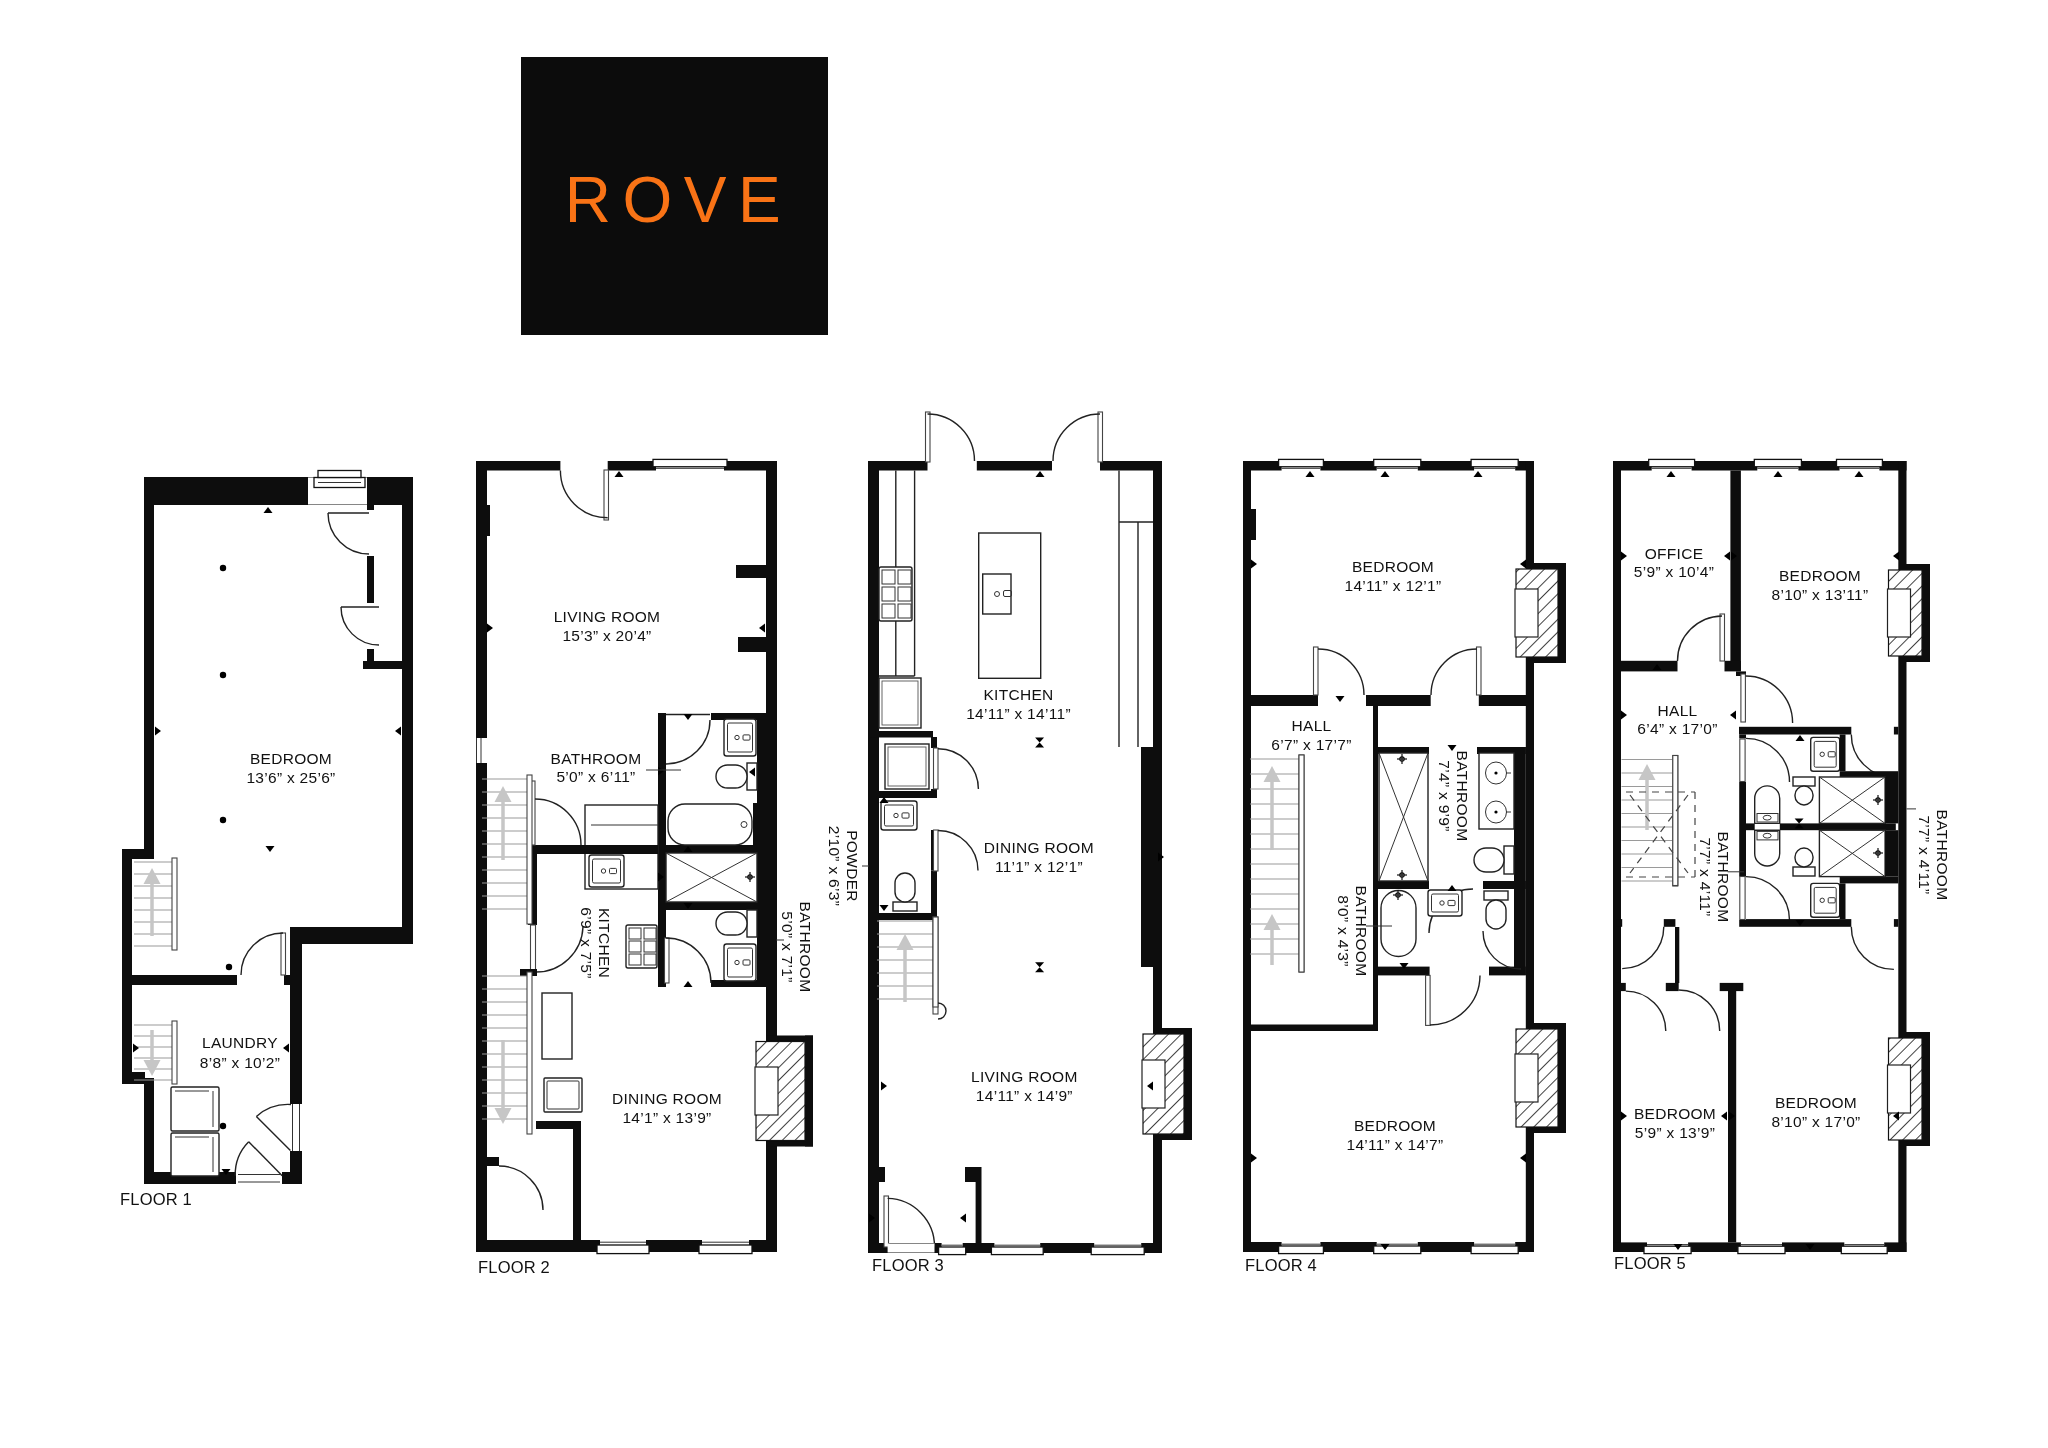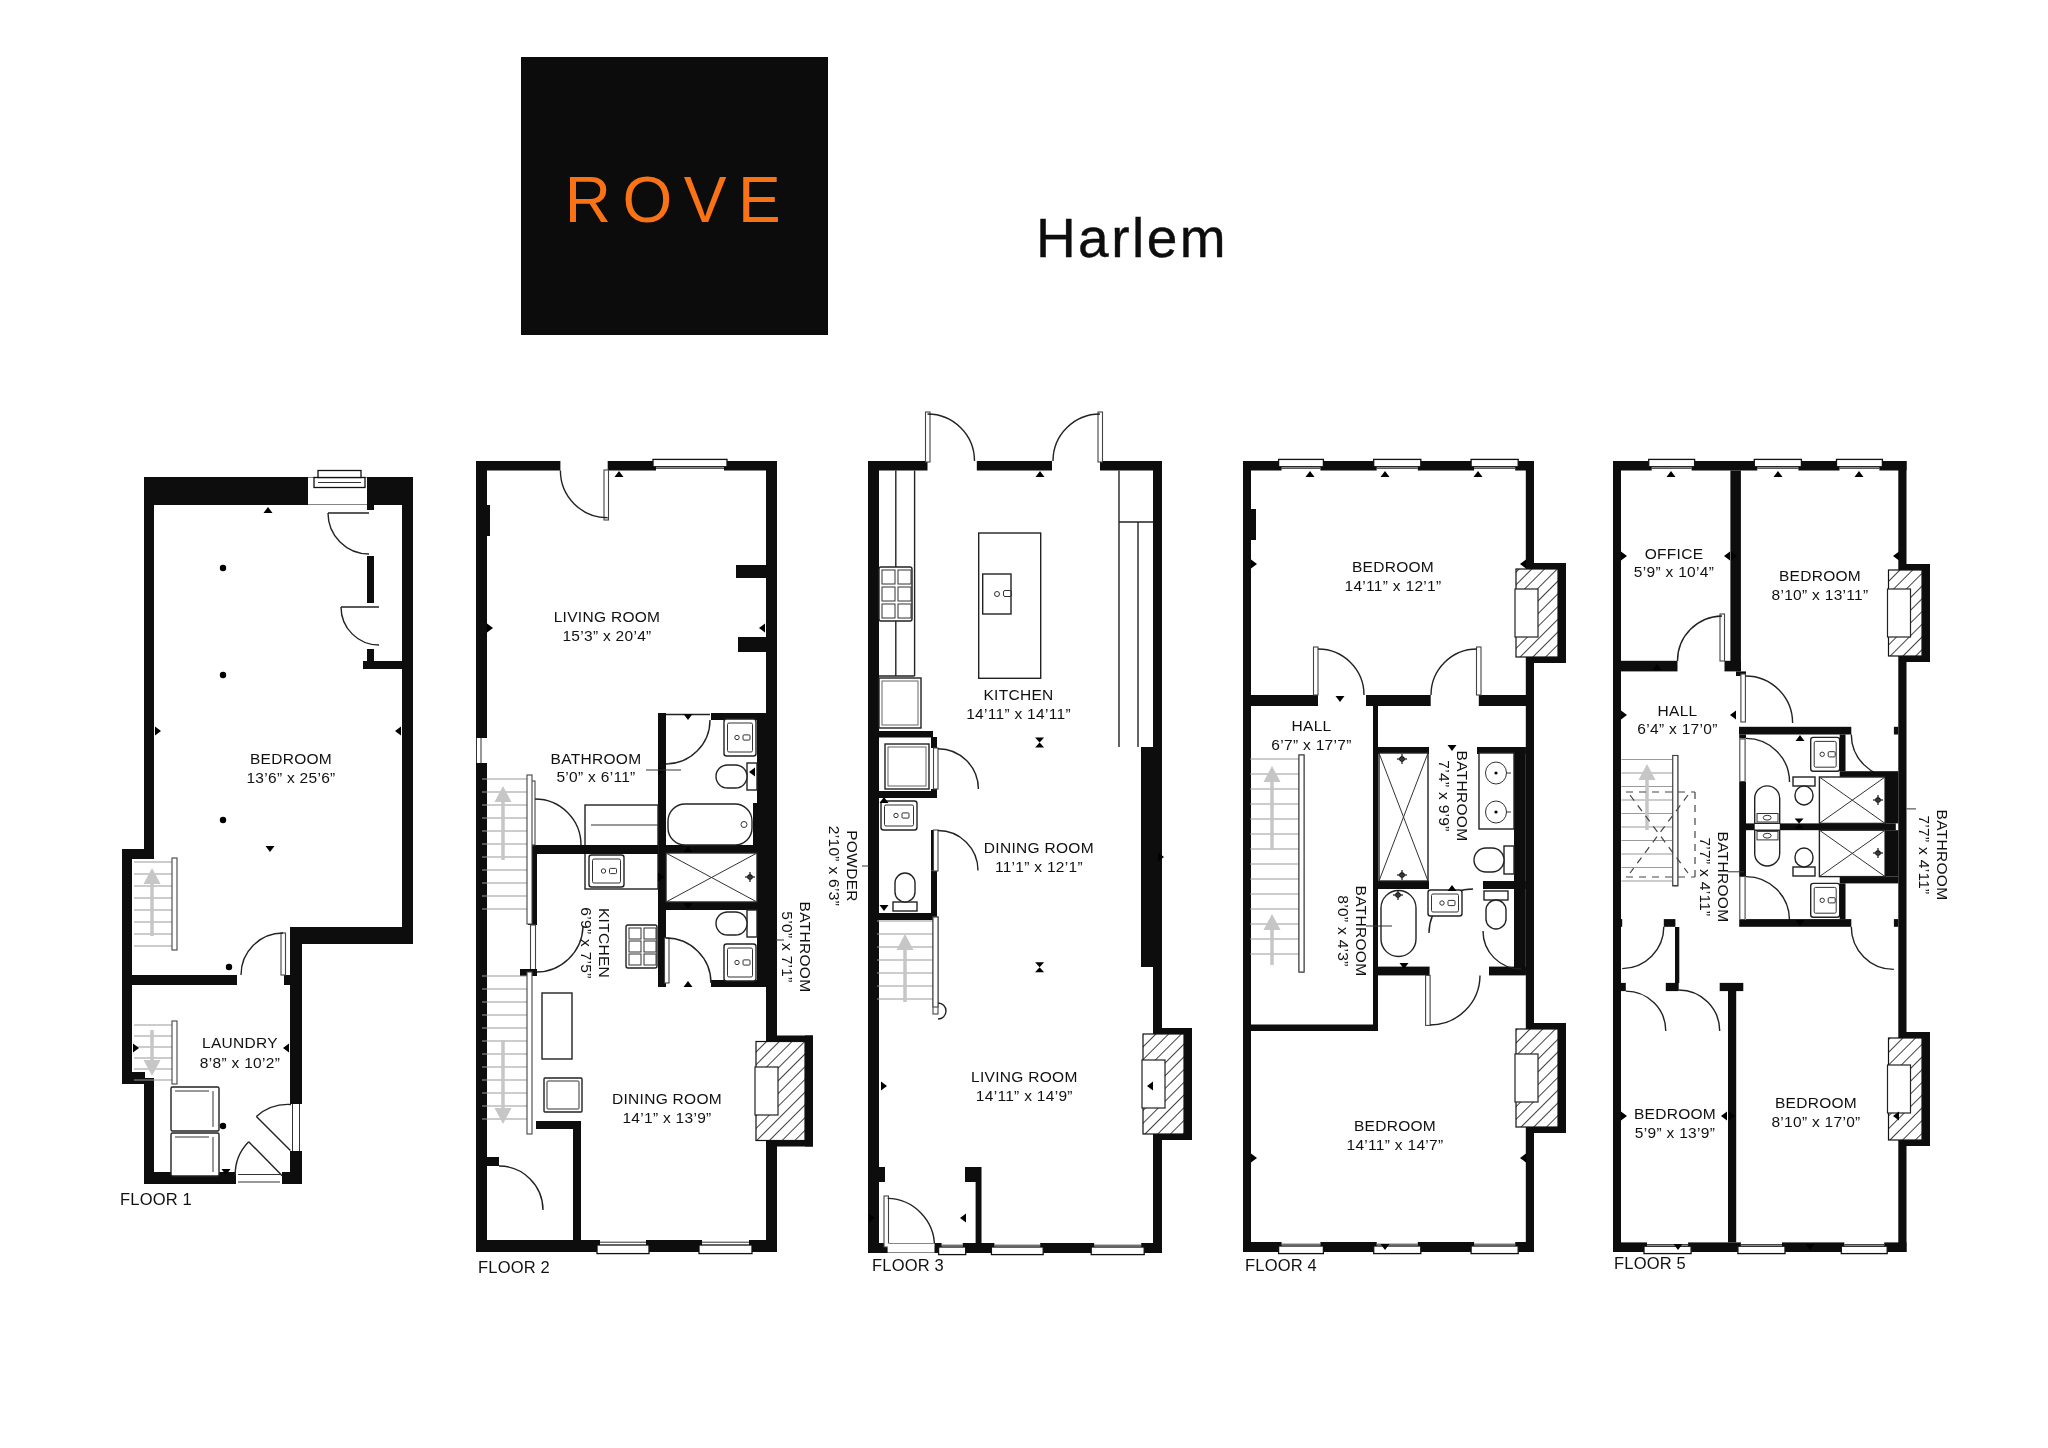--- a/index.html
+++ b/index.html
@@ -22,21 +22,20 @@
 .leaf{fill:#fff;stroke:#444;stroke-width:1.1}
 .dash{fill:none;stroke:#444;stroke-width:1.2;stroke-dasharray:7 6}
 .lbl{font-family:"Liberation Sans",sans-serif;font-size:15.5px;letter-spacing:0.3px;fill:#111;text-anchor:middle}
 .flr{font-family:"Liberation Sans",sans-serif;font-size:16.5px;letter-spacing:0.2px;fill:#111;text-anchor:start}
 </style></head>
 <body>
 <div id="page">
 <div class="logo">
       <div>ROVE</div>
     </div>
-<div class="sub">Harlem</div>
 <svg width="2048" height="1448" viewBox="0 0 2048 1448">
 <defs>
 <pattern id="hatch" patternUnits="userSpaceOnUse" width="9" height="9" patternTransform="rotate(45)">
 <rect width="9" height="9" fill="#fff"></rect>
 <line x1="0" y1="0" x2="0" y2="9" stroke="#111" stroke-width="1.6"></line>
 </pattern>
 </defs>
 <g id="f1">
 <rect x="144" y="477" width="269" height="28" class="w"></rect>
 <rect x="144" y="477" width="10" height="376" class="w"></rect>

